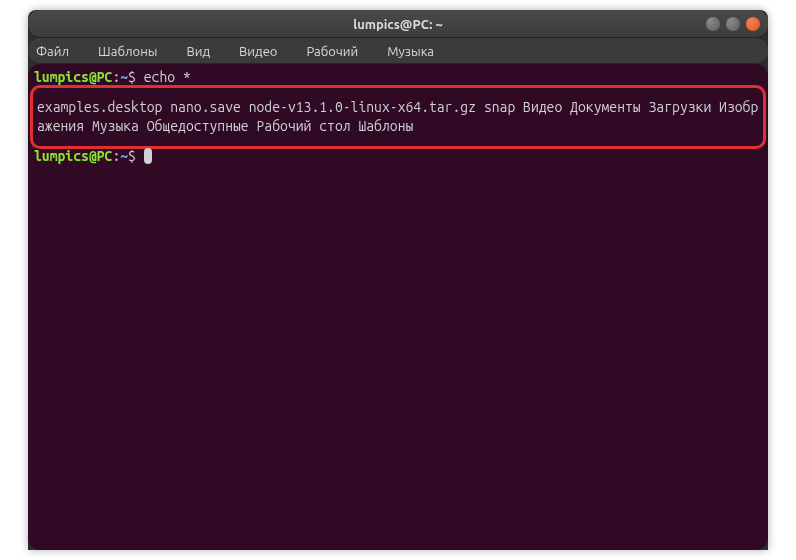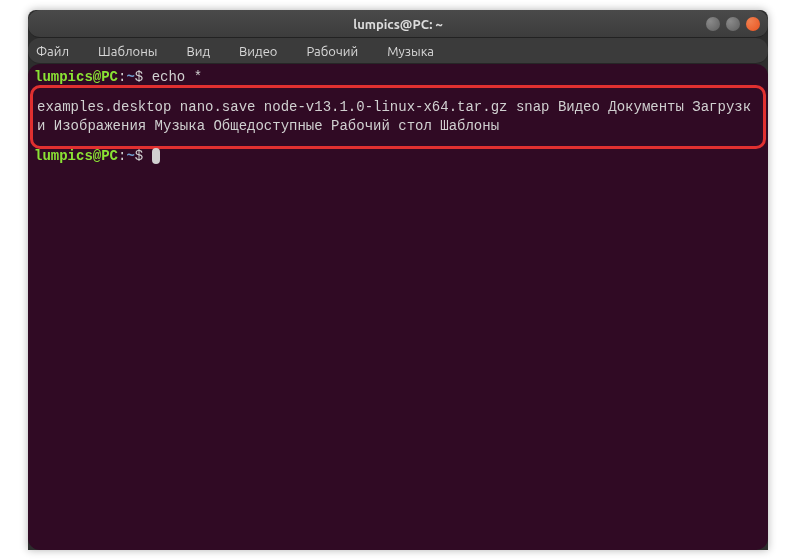--- a/index.html
+++ b/index.html
@@ -86,21 +86,20 @@
       height: calc(100% - 54px);
       padding: 4px 6px;
       font-size: 14px;
       line-height: 1.35;
       position: relative;
     }
     .terminal-line {
       color: #d0d0d0;
       white-space: pre-wrap;
       word-break: break-all;
-      font-family: Liberation Mono, monospace;
     }
     .prompt {
       color: #8ae234;
       font-weight: bold;
     }
     .prompt-colon {
       color: #d0d0d0;
     }
     .prompt-path {
       color: #729fcf;

